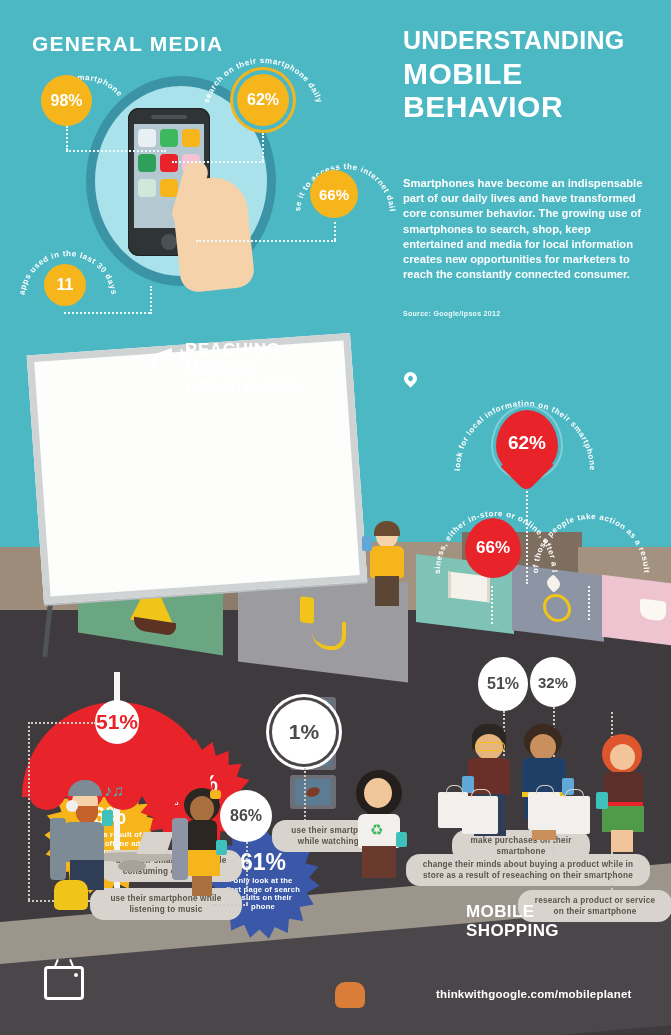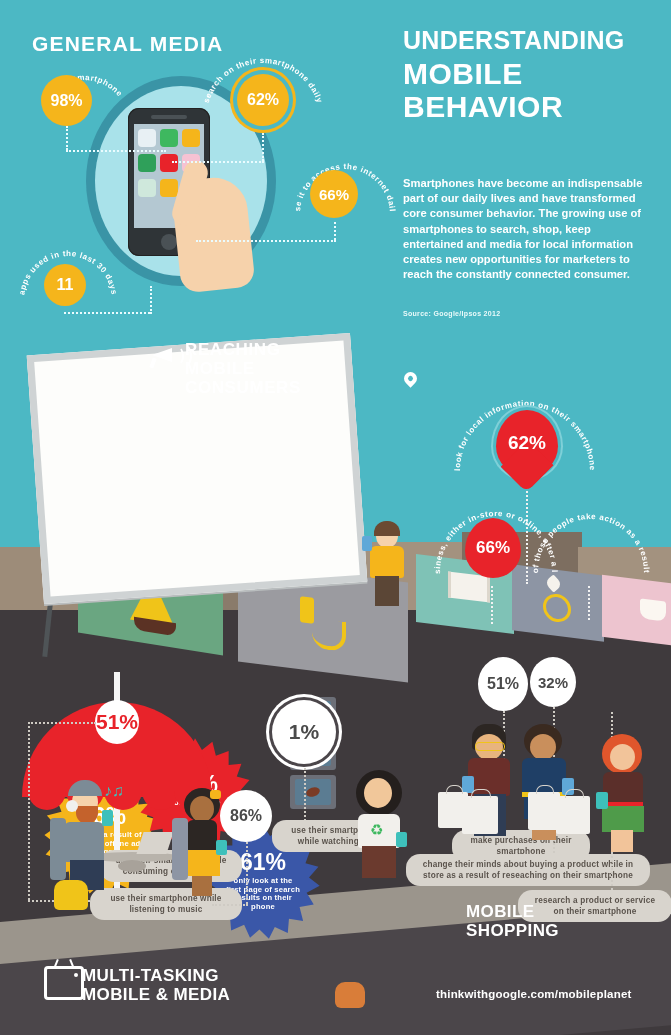--- a/index.html
+++ b/index.html
@@ -462,19 +462,15 @@
 
     <div class="footer-logo" style="left:466px;top:570px;">
       <span>MOBILE</span><br>
       <span>SHOPPING</span>
     </div>
   </div>
 
   <div class="tvicon">
       <span class="tvknob"></span>
     </div>
-  <div class="footer-logo" id="multitask-logo">
-    <span>MULTI-TASKING</span><br>
-    <span>MOBILE &amp; MEDIA</span>
-  </div>
   <div id="site-url">thinkwithgoogle.com/mobileplanet</div>
 
 </div>
 
 </body></html>

